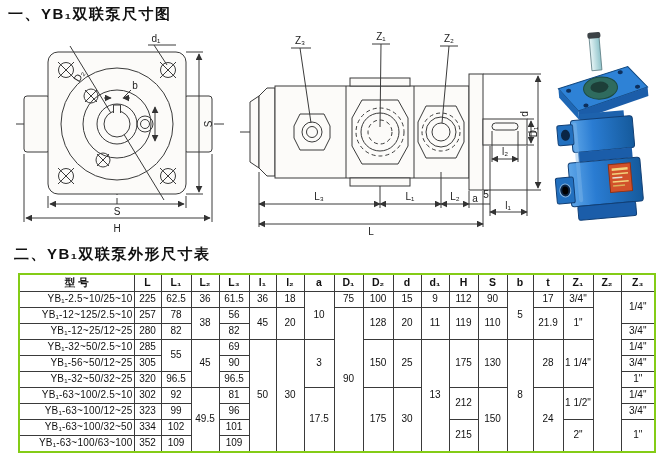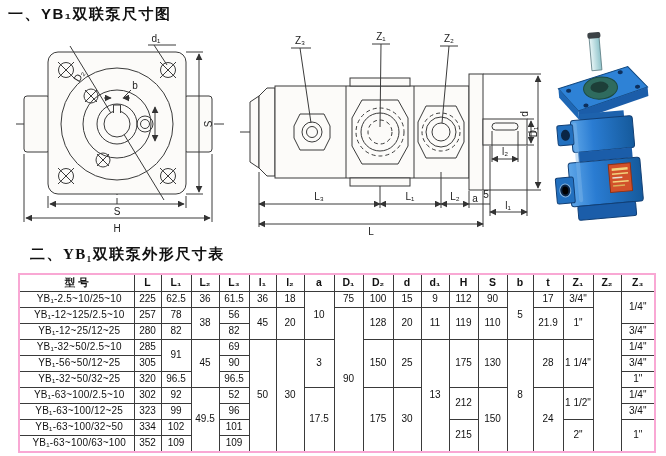--- a/index.html
+++ b/index.html
@@ -1,29 +1,29 @@
 <!DOCTYPE html>
 <html><head>
 <meta charset="utf-8">
 <style>
   html,body{margin:0;padding:0;background:#ffffff;}
   .page{position:relative;width:666px;height:456px;background:#ffffff;overflow:hidden;
         font-family:"Liberation Sans",sans-serif;color:#1a1a1a;border-radius:6px;}
   .sec-title{position:absolute;font-weight:bold;font-size:15px;letter-spacing:1.5px;color:#111;}
   #title1{left:8px;top:5px;}
-  #title2{left:30px;top:245px;font-family:Liberation Serif, serif;}
+  #title2{left:14px;top:245px;}
   svg.draw{position:absolute;}
   svg.draw text{font-family:"Liberation Sans",sans-serif;font-size:10px;fill:#222;}
   #dimtable{position:absolute;left:18px;top:273px;border-collapse:collapse;table-layout:fixed;
             width:637px;font-size:10px;color:#111;}
   #dimtable th,#dimtable td{border:1px solid #3a3a3a;text-align:center;padding:0 1px;
             height:15px;line-height:1.05;white-space:nowrap;overflow:hidden;vertical-align:middle;}
-  #dimtable{border:2px solid #f9a8d4;}
+  #dimtable{border:2px solid #84cc16;}
   #dimtable th{font-weight:bold;font-size:10.5px;height:16px;}
-  #dimtable td.model{text-align:center;padding-left:6px;font-size:10px;letter-spacing:0.2px;}
+  #dimtable td.model{text-align:right;padding-left:6px;font-size:10px;letter-spacing:0.2px;}
 </style>
 </head>
 <body>
 
 <div class="page">
 
   <div class="sec-title" id="title1">一、YB₁双联泵尺寸图</div>
 
   <svg class="draw" style="left:4px;top:32px;" width="232" height="206" viewBox="0 0 232 206">
     <defs>
@@ -331,21 +331,21 @@
       <tr>
         <td class="model">YB₁-12~25/12~25</td>
         <td>280</td>
         <td>82</td>
         <td>82</td>
         <td>3/4"</td>
       </tr>
       <tr>
         <td class="model">YB₁-32~50/2.5~10</td>
         <td>285</td>
-        <td rowspan="2">91</td>
+        <td rowspan="2">55</td>
         <td rowspan="3">45</td>
         <td>69</td>
         <td rowspan="7">50</td>
         <td rowspan="7">30</td>
         <td rowspan="3">3</td>
         <td rowspan="3">150</td>
         <td rowspan="3">25</td>
         <td rowspan="7">13</td>
         <td rowspan="3">175</td>
         <td rowspan="3">130</td>
@@ -365,21 +365,21 @@
         <td>320</td>
         <td>96.5</td>
         <td>96.5</td>
         <td>1"</td>
       </tr>
       <tr>
         <td class="model">YB₁-63~100/2.5~10</td>
         <td>302</td>
         <td>92</td>
         <td rowspan="4">49.5</td>
-        <td>52</td>
+        <td>81</td>
         <td rowspan="4">17.5</td>
         <td rowspan="4">175</td>
         <td rowspan="4">30</td>
         <td rowspan="2">212</td>
         <td rowspan="4">150</td>
         <td rowspan="4">24</td>
         <td rowspan="2">1 1/2"</td>
         <td>1/4"</td>
       </tr>
       <tr>

